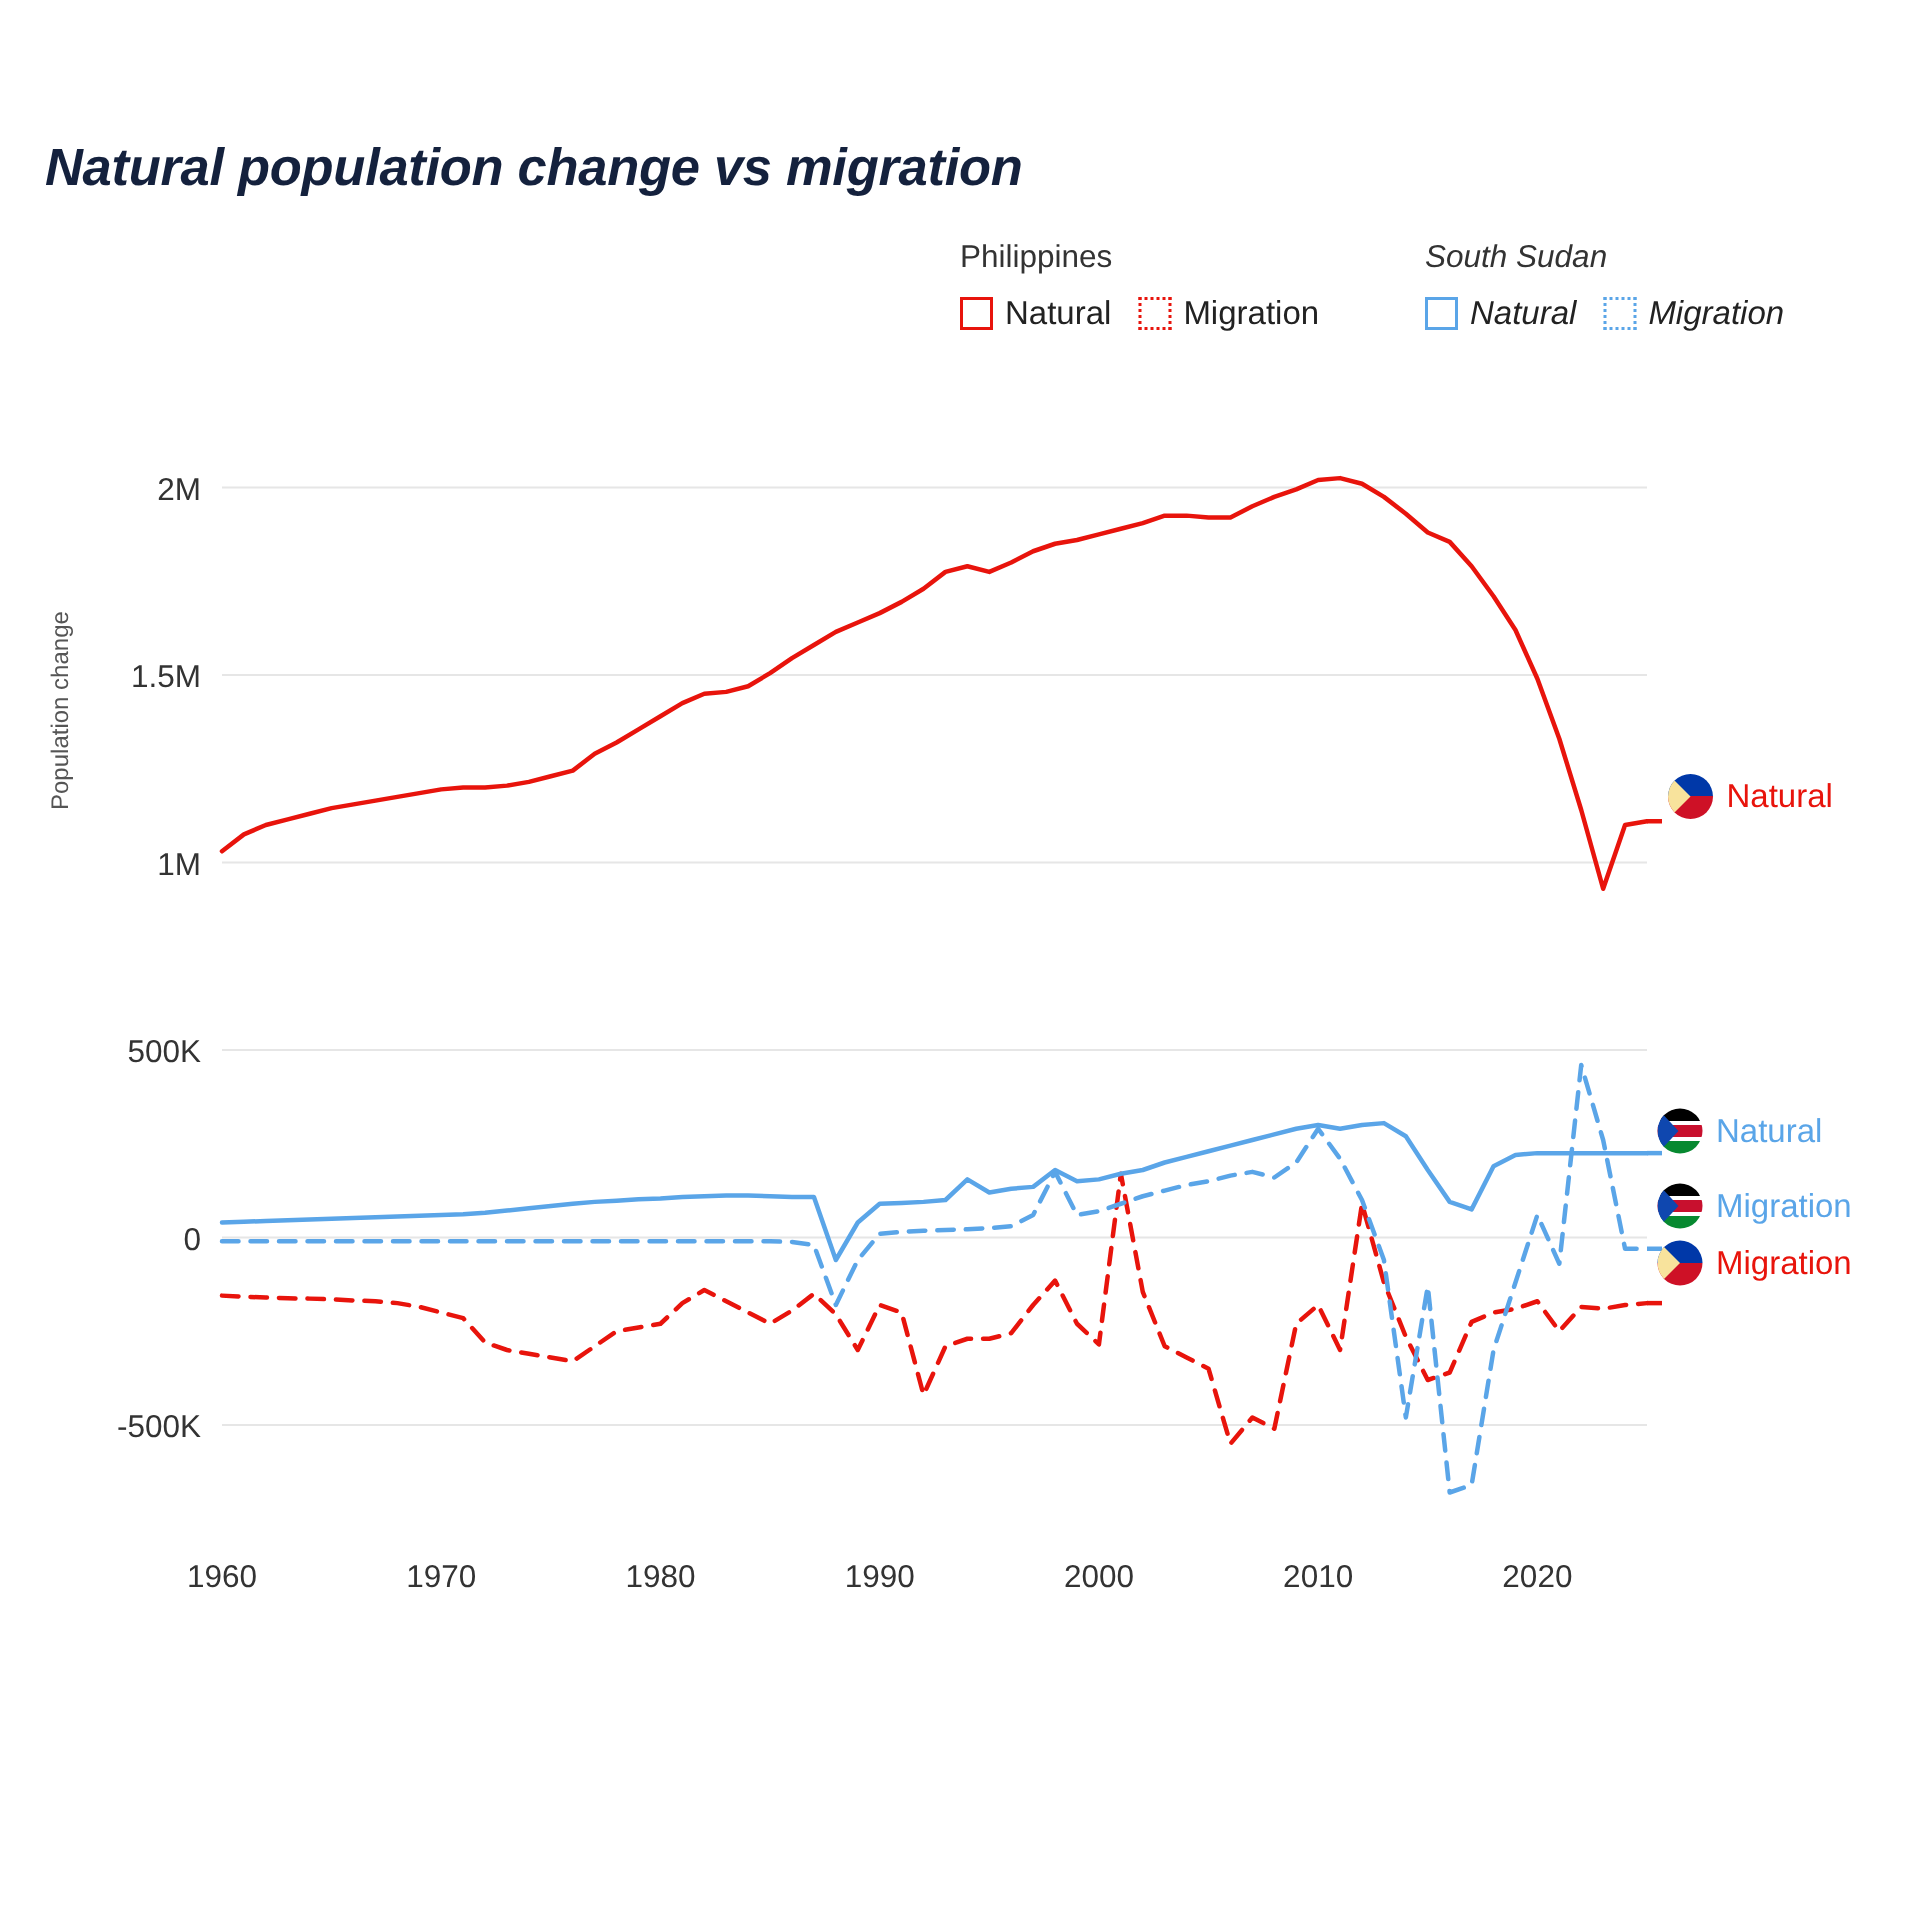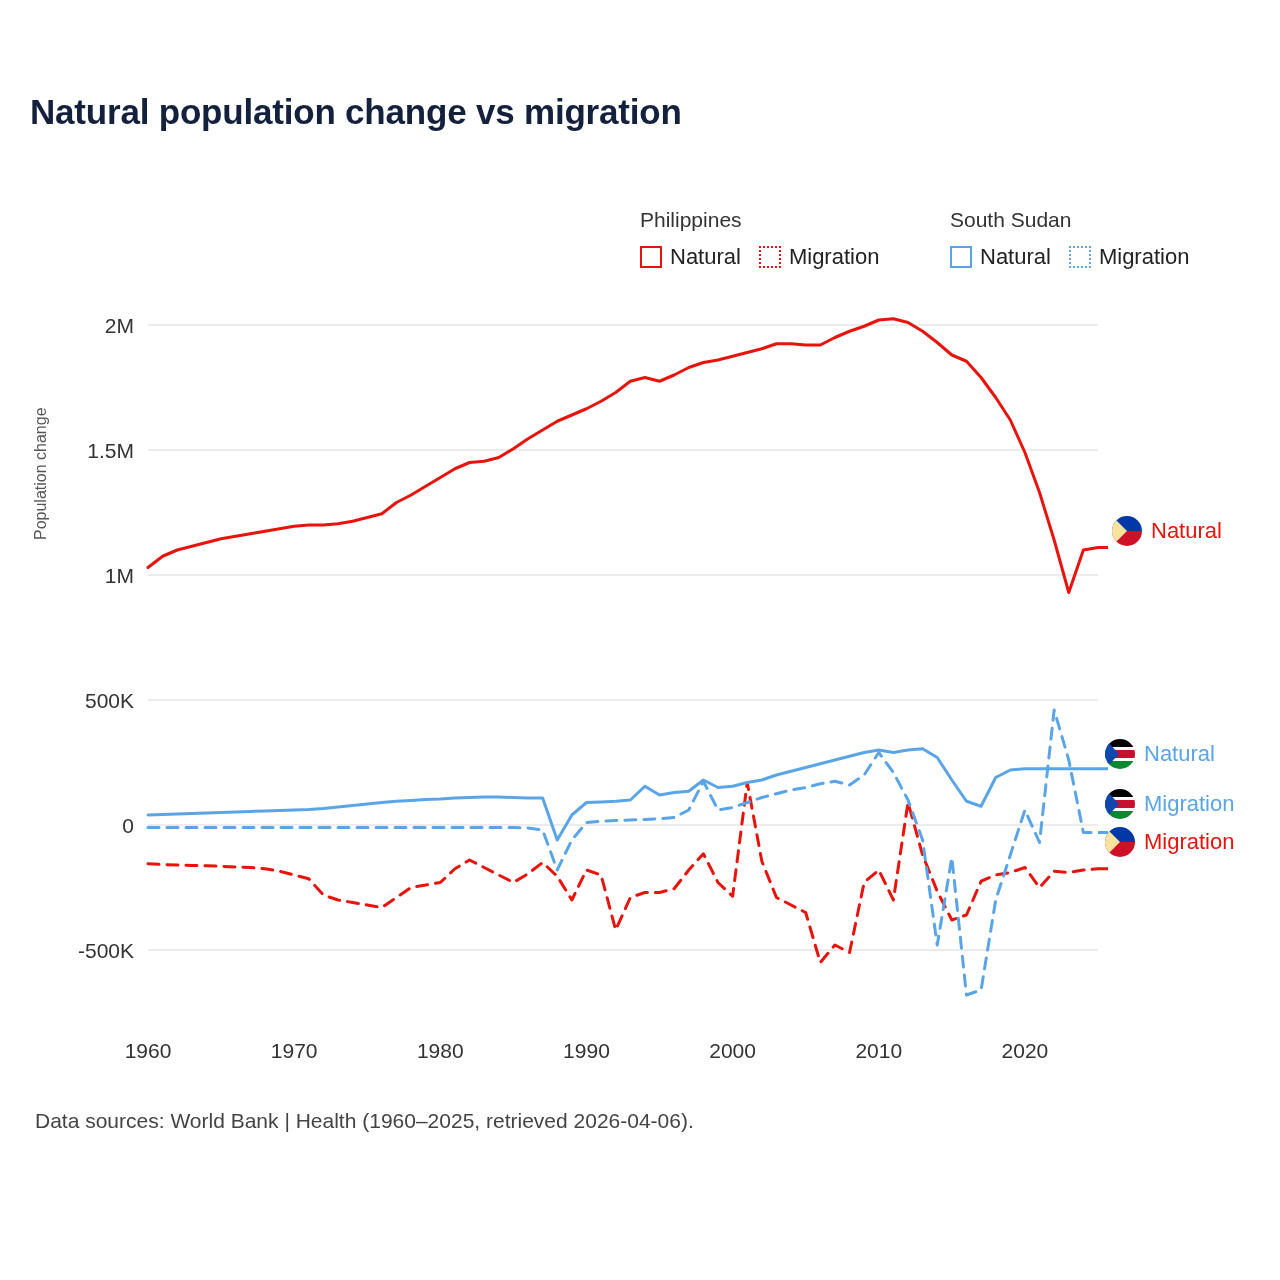--- a/index.html
+++ b/index.html
@@ -16,40 +16,40 @@
     overflow: hidden;
   }
   .title {
     position: absolute;
     left: 30px;
     top: 92px;
     font-size: 35px;
     font-weight: bold;
     color: #14213d;
     letter-spacing: -0.2px;
+    font-style: italic;
   }
   .legend {
     position: absolute;
     left: 640px;
     top: 160px;
     width: 620px;
   }
   .legend-groups {
     display: flex;
     gap: 0px;
     font-size: 21px;
     color: #333;
-    margin-top: 48px;
   }
   .legend-group-title {
     font-size: 21px;
     color: #333;
   }
   .lg1 { width: 310px; }
-  .lg2 { width: 310px; }
+  .lg2 { width: 310px; font-style: italic; }
   .legend-items {
     display: flex;
     align-items: center;
     margin-top: 12px;
     gap: 18px;
   }
   .legend-item {
     display: flex;
     align-items: center;
     gap: 8px;
@@ -217,14 +217,13 @@
 <div class="end-label el-blue" style="left:1105px; top:789px;">
   <span class="flag flag-ss"></span>
   <span>Migration</span>
 </div>
 <div class="end-label el-red" style="left:1105px; top:827px;">
   <span class="flag flag-ph"></span>
   <span>Migration</span>
 </div>
 
 <div class="footer">
-  <div>Data sources: World Bank | Health (1960–2025, retrieved 2026-04-06).</div>
 </div>
 
 </body></html>

